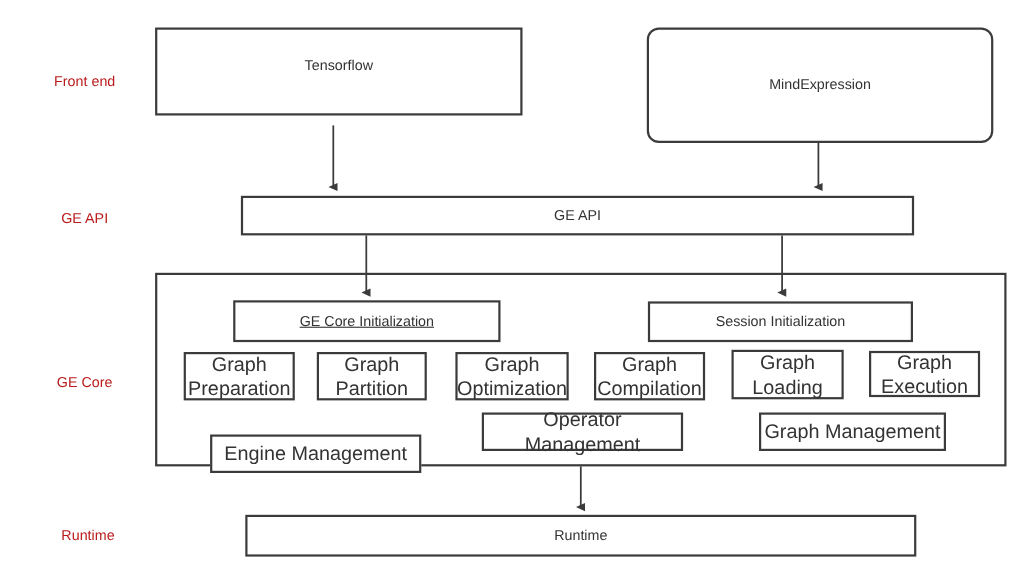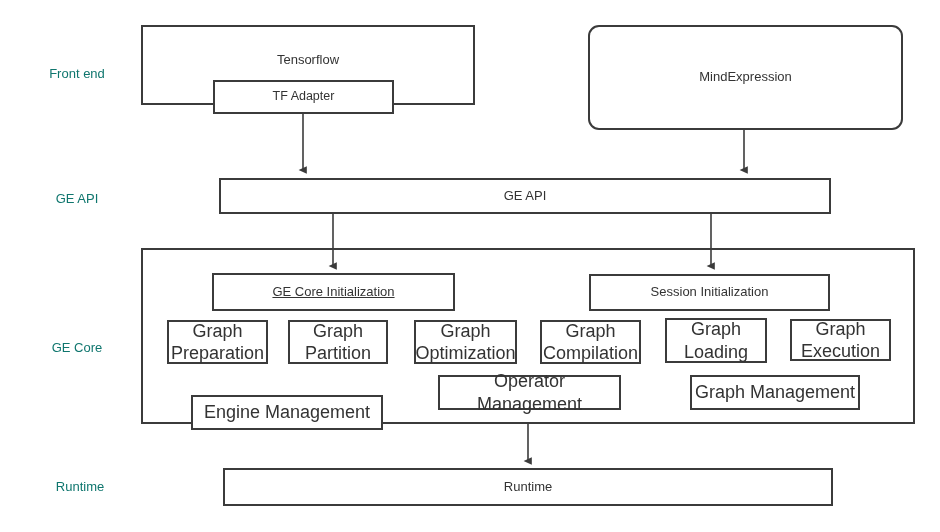--- a/index.html
+++ b/index.html
@@ -36,21 +36,21 @@
   .layer-label {
     position: absolute;
     background: #ffffff;
     border: none;
     box-sizing: border-box;
     display: flex;
     align-items: center;
     justify-content: center;
     text-align: center;
     font-size: 13px;
-    color: #0f766e;
+    color: #b91c1c;
   }
   .group {
     position: absolute;
     background: #ffffff;
     border: 2px solid #3b3b3b;
     box-sizing: border-box;
   }
   .group-title {
     position: absolute;
     left: 0;
@@ -89,23 +89,20 @@
   </div>
 
   <div class="layer-label" style="left:25px; top:462px; width:110px; height:48px;">
     <span>Runtime</span>
   </div>
 
   <div class="group" style="left:141px; top:25px; width:334px; height:80px;">
     <div class="group-title" style="top:25px;">Tensorflow</div>
   </div>
 
-  <div class="box" style="left:213px; top:80px; width:181px; height:34px; font-size:12.5px;">
-    <span>TF Adapter</span>
-  </div>
 
   <div class="group" style="left:588px; top:25px; width:315px; height:105px;border-radius:11px;">
     <div class="group-title" style="top:42px;">MindExpression</div>
   </div>
 
   <div class="box bar-label" style="left:219px; top:178px; width:612px; height:36px;">
     <span>GE API</span>
   </div>
 
   <div class="group" style="left:141px; top:248px; width:774px; height:176px;"></div>

